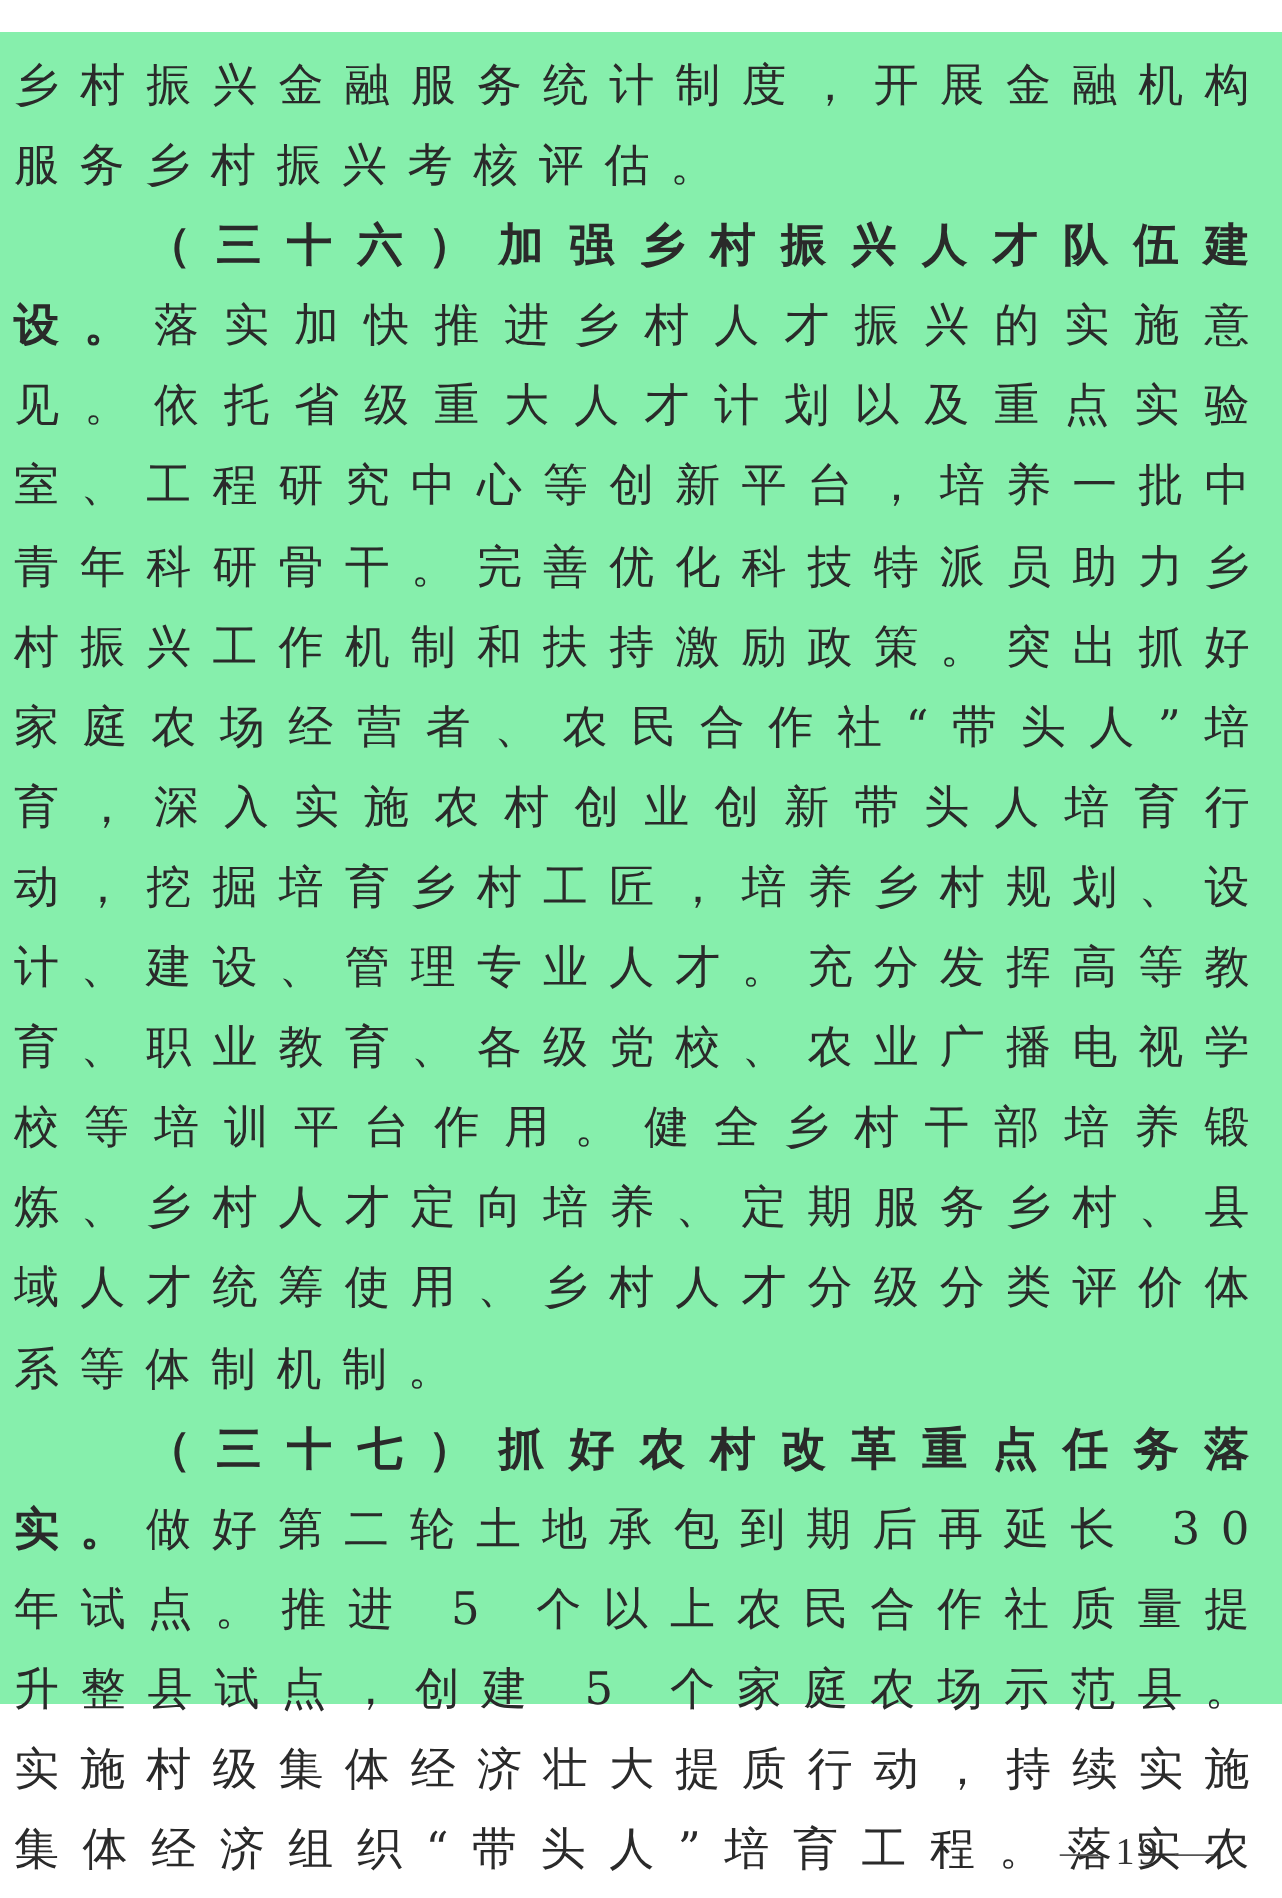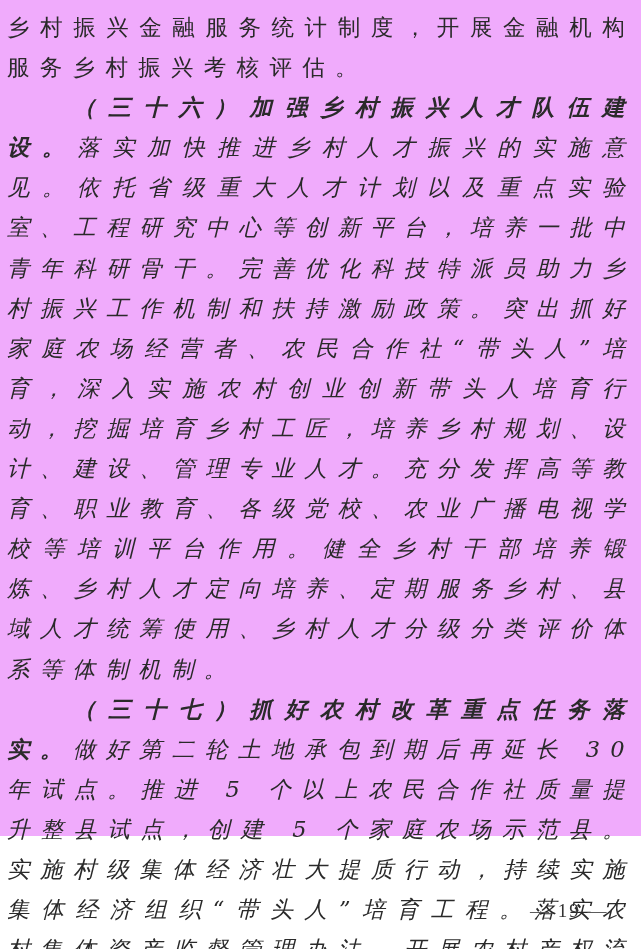--- a/index.html
+++ b/index.html
@@ -1,32 +1,32 @@
 <!DOCTYPE html>
 <html><head>
 <meta charset="utf-8">
 <style>
   html, body { margin: 0; padding: 0; background: #ffffff; }
   body { width: 641px; height: 949px; overflow: hidden; position: relative; }
   .page {
-    position: absolute; left: 0; top: 0; width: 641px; height: 836px;
-    background: #f0abfc;
+    position: absolute; left: 0; top: 16px; width: 641px; height: 836px;
+    background: #86efac;
   }
   .text-block {
     position: absolute; left: 7px; top: 7px; width: 628px;
     font-family: "DejaVu Serif", "Liberation Serif", serif;
     color: #2a2a2a;
     font-size: 22.5px;
     line-height: 40.1px;
     letter-spacing: 10.3px;
     text-align: justify;
     text-align-last: left;
   }
   .para { margin: 0; padding: 0; }
-  .para.indent { text-indent: 66px; font-style: italic; }
+  .para.indent { text-indent: 66px; }
   .heading { font-weight: bold; letter-spacing: 10.3px; }
   .page-number {
     position: absolute; left: 530px; top: 900px;
     font-family: Liberation Serif, serif;
     font-size: 19px; color: #333333; letter-spacing: 2px;
   }
   .dash { color: #555555; }
 </style>
 </head>
 <body>

